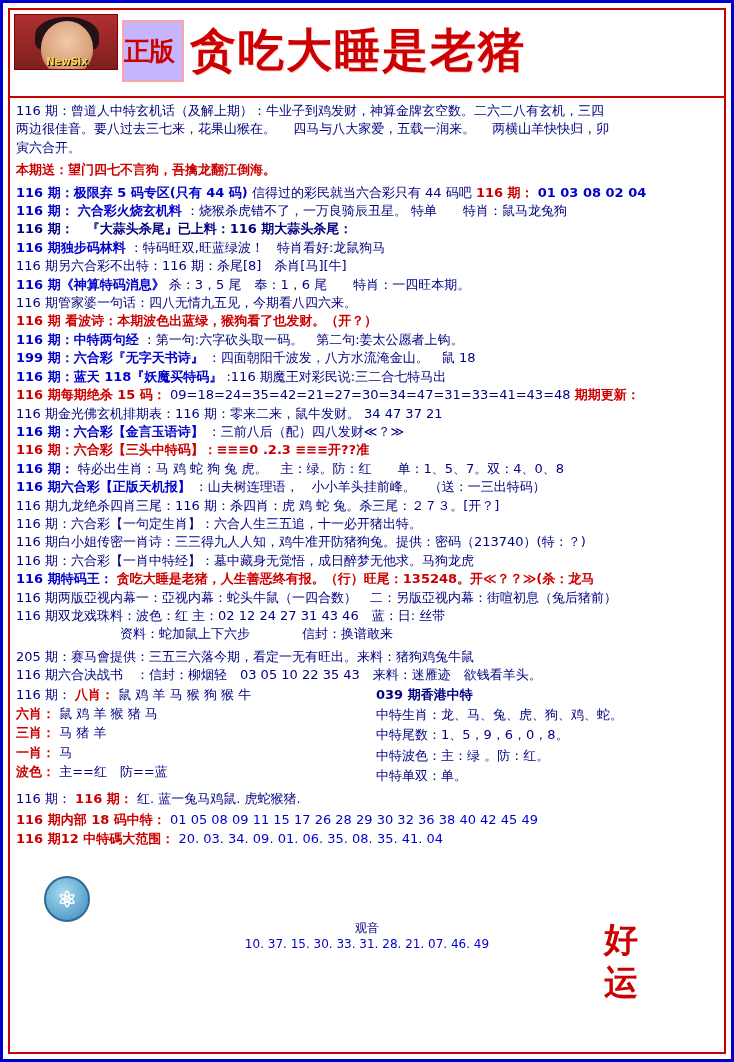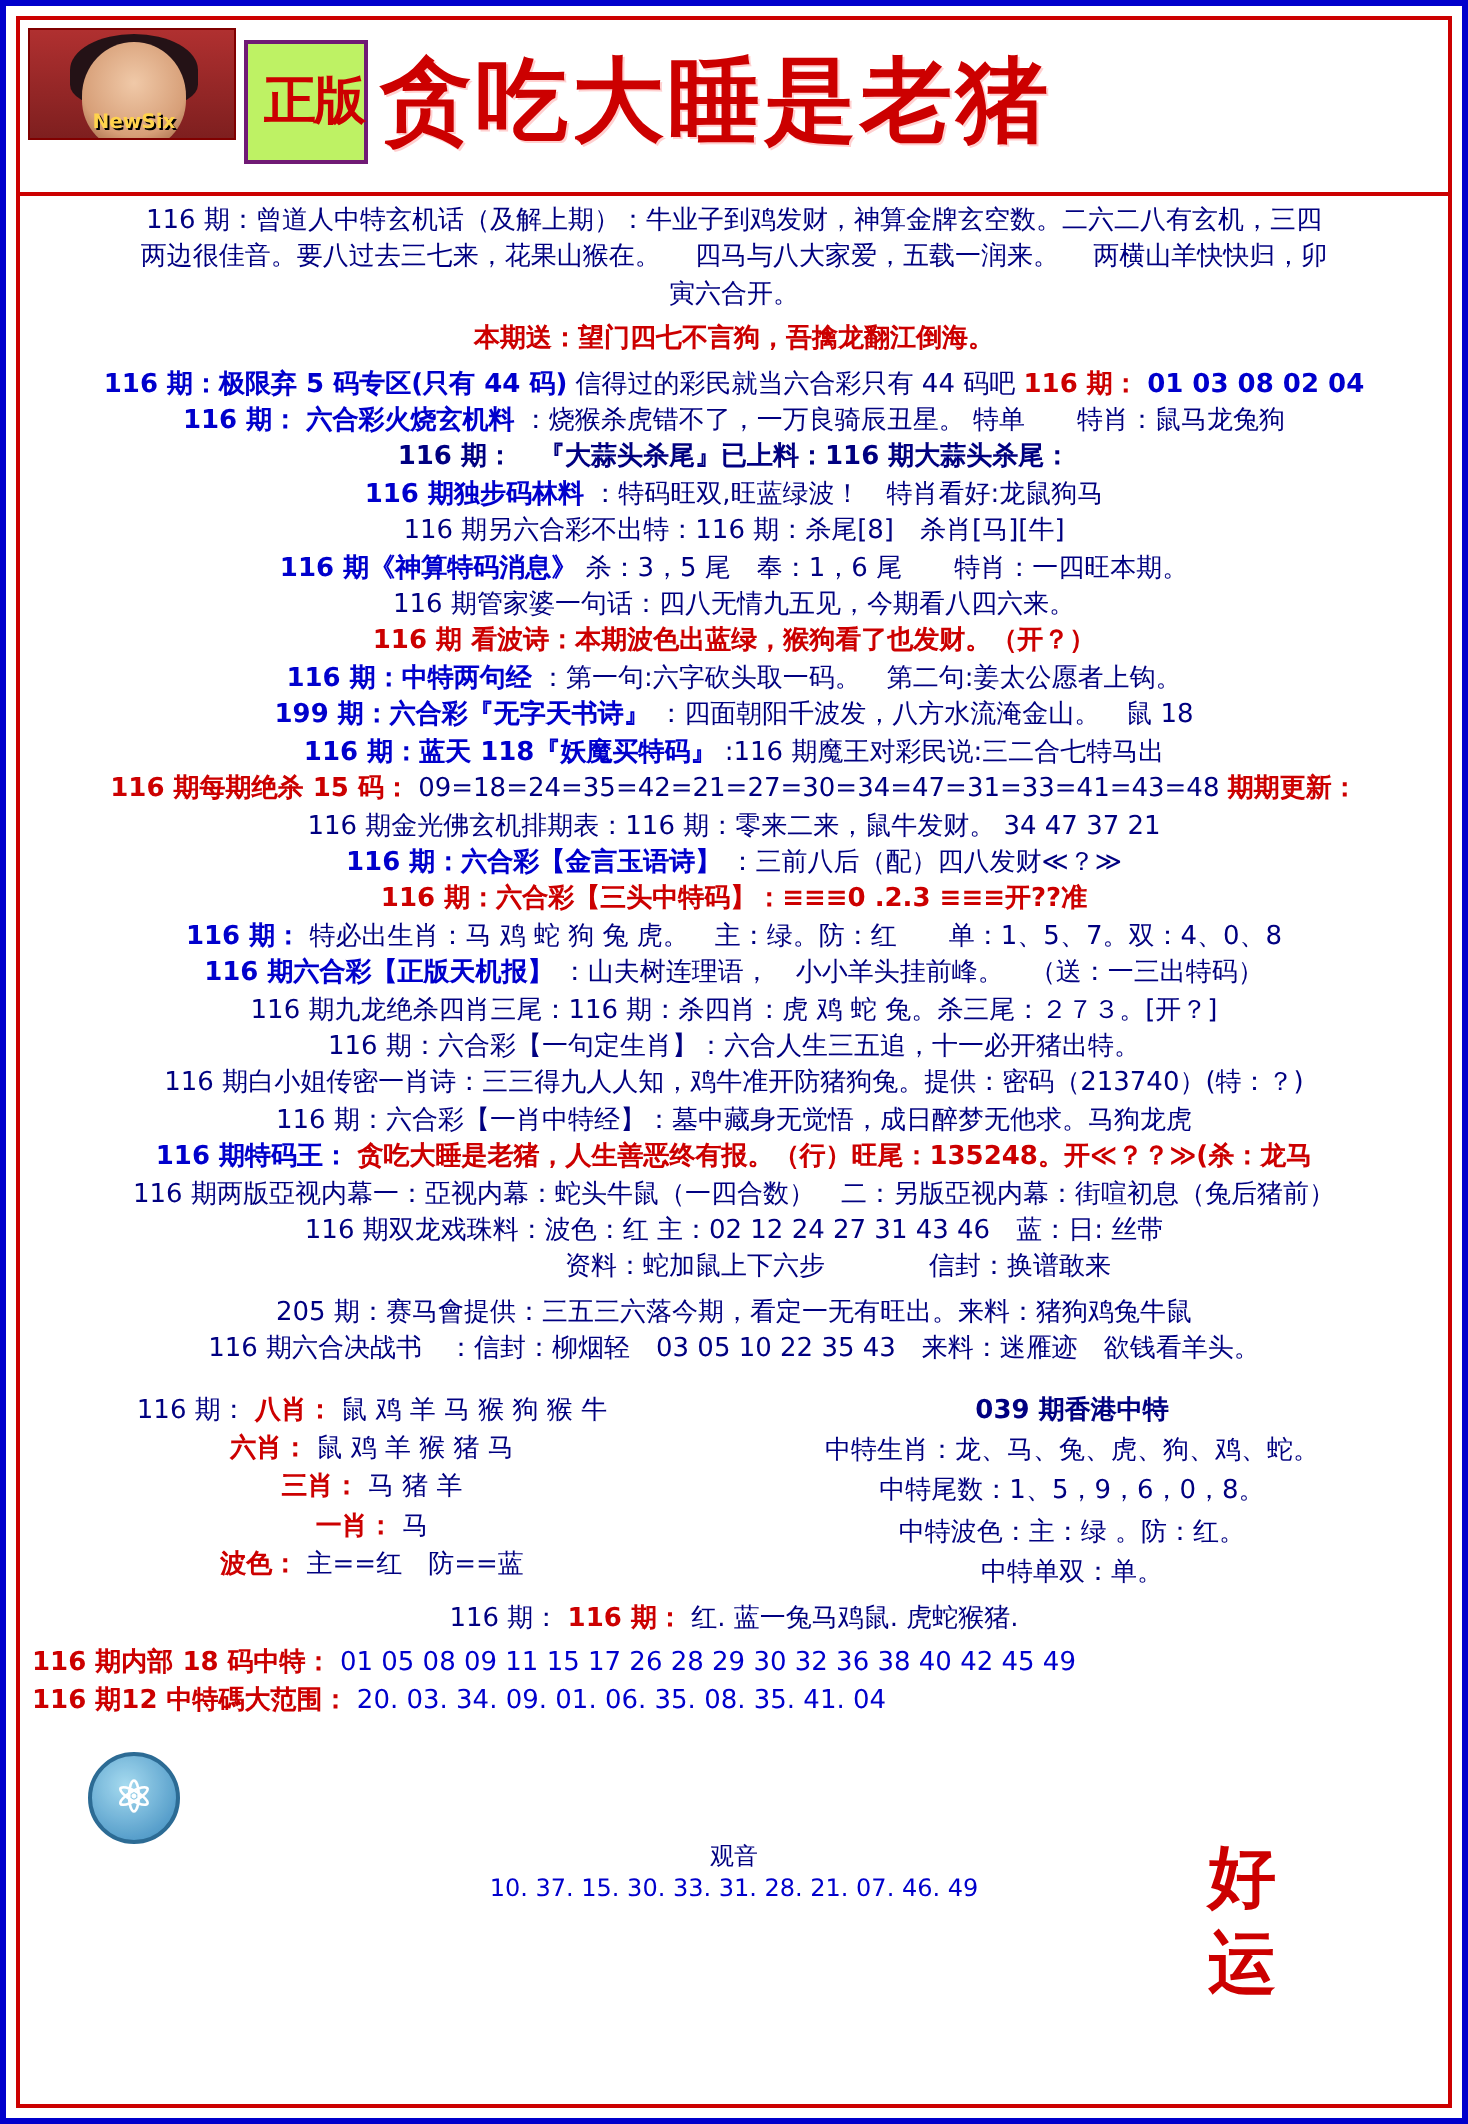--- a/index.html
+++ b/index.html
@@ -55,24 +55,24 @@
     background:#2b1418;
   }
   .portrait .brand{
     position:absolute;left:0;bottom:2px;width:104px;
     text-align:center;color:#ffd34d;font-size:10px;font-weight:bold;
     text-shadow:1px 1px 0 #000;
   }
   .logo-box{
     position:absolute;left:112px;top:10px;
     width:62px;height:62px;
-    border:2px solid #701a75;
-    background:#bef264;
+    border:2px solid #fca5a5;
+    background:#c4b5fd;
     box-sizing:border-box;
-    display:flex;align-items:center;justify-content:flex-end;
+    display:flex;align-items:center;justify-content:flex-start;
   }
   .logo-box .zh{
     font-family:"DejaVu Serif","Liberation Serif",serif;
     font-size:26px;font-weight:bold;color:#cc0000;line-height:1;
     letter-spacing:-1px;
   }
   .title{
     position:absolute;left:180px;top:8px;
     width:530px;height:66px;
     display:flex;align-items:center;
@@ -82,33 +82,32 @@
     letter-spacing:2px;
     text-shadow:1px 1px 0 #ffd0d0;
     white-space:nowrap;
   }
   
   .content{
     padding:4px 6px 0 6px;
     font-size:13px;
     line-height:1.34;
     color:#000080;
-    text-align:center;
   }
   .line{ white-space:nowrap; margin:0 0 1px 0; }
   .blue{color:#0000cc;}
   .navy{color:#000080;}
   .red{color:#cc0000;}
   .b{font-weight:bold;}
   .sep{ height:4px; }
   
   .cols{
     display:flex;
-    gap:10px;
-    margin-top:13px;
+    gap:20px;
+    margin-top:2px;
   }
   .col-left{ width:340px; }
   .col-right{ width:340px; color:#000080; }
   .col-right .line{ margin-bottom:3px; }
   
   .zrow{ white-space:nowrap; margin-bottom:2px;}
   
   .bottom{
     padding:2px 6px 0 6px;
     font-size:13px;

